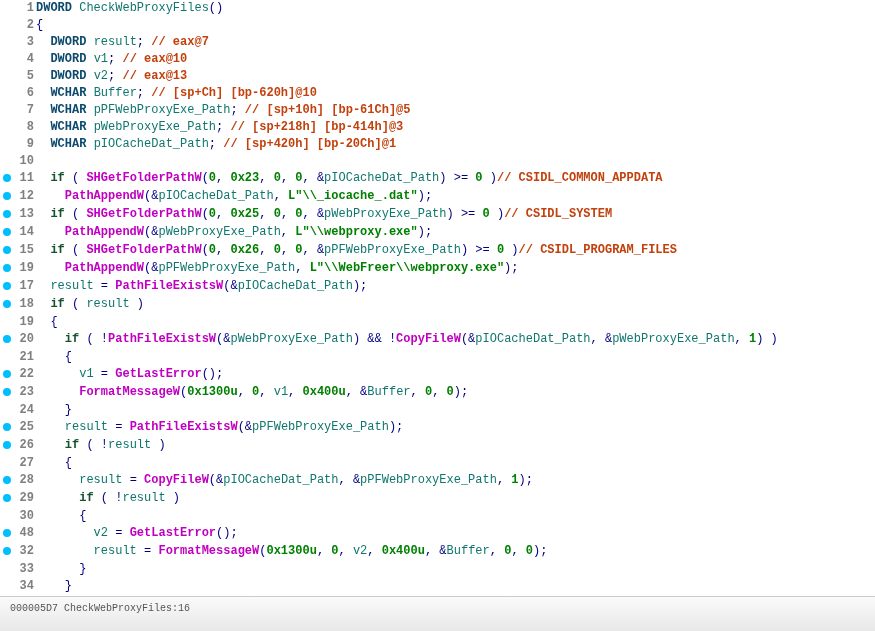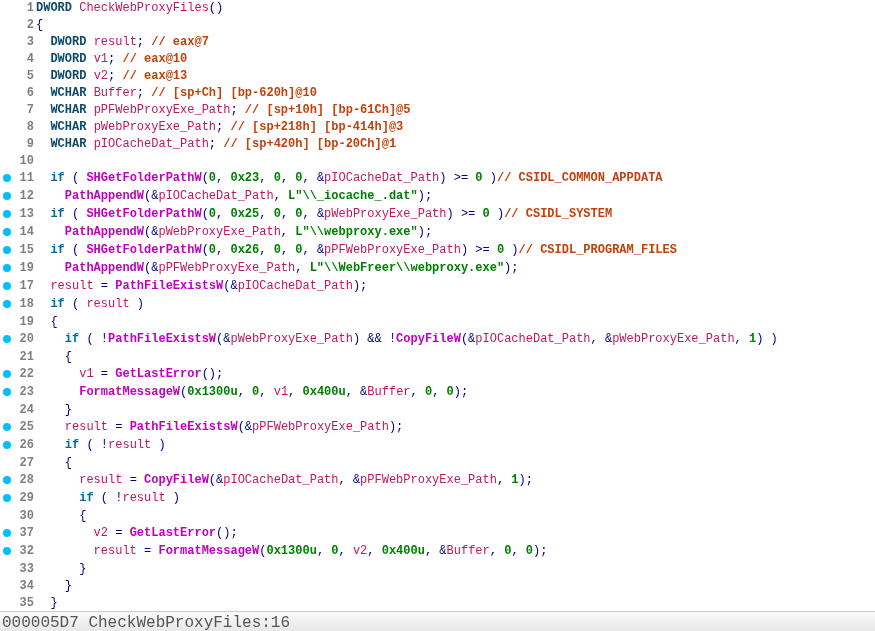--- a/index.html
+++ b/index.html
@@ -4,28 +4,28 @@
 <style>
   * { margin:0; padding:0; box-sizing:border-box; }
   body { font-family:"Courier New",monospace; font-size:12px; line-height:17px; background:#fff; color:#000080; width:875px; height:631px; overflow:hidden; position:relative; }
   .code-area { position:absolute; top:0; left:0; right:0; bottom:20px; overflow:hidden; }
   .line { display:flex; white-space:pre; }
   .breakpoint { width:14px; display:inline-block; text-align:center; }
   .bp-dot { width:8px; height:8px; border-radius:50%; background:#00bfff; display:inline-block; margin-top:4px; }
   .lineno { width:22px; text-align:right; color:#808080; font-weight:bold; padding-right:2px; }
   .code { flex:1; }
   .kw-type   { color:#0c4a6e; font-weight:bold; }
-  .kw-flow   { color:#0369a1; font-weight:bold; }
-  .ident     { color:#be185d; }
+  .kw-flow   { color:#14532d; font-weight:bold; }
+  .ident     { color:#0f766e; }
   .func      { color:#c000c0; font-weight:bold; }
   .num       { color:#008000; font-weight:bold; }
   .str       { color:#008000; font-weight:bold; }
   .comment   { color:#c2410c; font-weight:bold; }
   .op        { color:#000080; }
-  .statusbar { position:absolute; left:0; right:0; bottom:0; height:20px; background:linear-gradient(#fafafa,#e8e8e8); border-top:1px solid #ccc; font-size:16px; color:#555; padding:3px 2px; }
+  .statusbar { position:absolute; left:0; right:0; bottom:0; height:35px; background:linear-gradient(#fafafa,#e8e8e8); border-top:1px solid #ccc; font-size:10px; color:#555; padding:3px 10px; }
 </style>
 </head>
 <body>
 
 <div class="code-area" id="code-area">
     <div class="line"><span class="breakpoint"></span><span class="lineno">1</span><span class="code"><span class="kw-type">DWORD </span><span class="ident">CheckWebProxyFiles</span><span class="op">()</span></span></div>
     <div class="line"><span class="breakpoint"></span><span class="lineno">2</span><span class="code"><span class="op">{</span></span></div>
     <div class="line"><span class="breakpoint"></span><span class="lineno">3</span><span class="code"><span class="op">  </span><span class="kw-type">DWORD </span><span class="ident">result</span><span class="op">; </span><span class="comment">// eax@7</span></span></div>
     <div class="line"><span class="breakpoint"></span><span class="lineno">4</span><span class="code"><span class="op">  </span><span class="kw-type">DWORD </span><span class="ident">v1</span><span class="op">; </span><span class="comment">// eax@10</span></span></div>
     <div class="line"><span class="breakpoint"></span><span class="lineno">5</span><span class="code"><span class="op">  </span><span class="kw-type">DWORD </span><span class="ident">v2</span><span class="op">; </span><span class="comment">// eax@13</span></span></div>
@@ -47,19 +47,19 @@
     <div class="line"><span class="breakpoint"></span><span class="lineno">21</span><span class="code"><span class="op">    {</span></span></div>
     <div class="line"><span class="breakpoint"><span class="bp-dot"></span></span><span class="lineno">22</span><span class="code"><span class="op">      </span><span class="ident">v1</span><span class="op"> = </span><span class="func">GetLastError</span><span class="op">();</span></span></div>
     <div class="line"><span class="breakpoint"><span class="bp-dot"></span></span><span class="lineno">23</span><span class="code"><span class="op">      </span><span class="func">FormatMessageW</span><span class="op">(</span><span class="num">0x1300u</span><span class="op">, </span><span class="num">0</span><span class="op">, </span><span class="ident">v1</span><span class="op">, </span><span class="num">0x400u</span><span class="op">, &amp;</span><span class="ident">Buffer</span><span class="op">, </span><span class="num">0</span><span class="op">, </span><span class="num">0</span><span class="op">);</span></span></div>
     <div class="line"><span class="breakpoint"></span><span class="lineno">24</span><span class="code"><span class="op">    }</span></span></div>
     <div class="line"><span class="breakpoint"><span class="bp-dot"></span></span><span class="lineno">25</span><span class="code"><span class="op">    </span><span class="ident">result</span><span class="op"> = </span><span class="func">PathFileExistsW</span><span class="op">(&amp;</span><span class="ident">pPFWebProxyExe_Path</span><span class="op">);</span></span></div>
     <div class="line"><span class="breakpoint"><span class="bp-dot"></span></span><span class="lineno">26</span><span class="code"><span class="op">    </span><span class="kw-flow">if</span><span class="op"> ( !</span><span class="ident">result</span><span class="op"> )</span></span></div>
     <div class="line"><span class="breakpoint"></span><span class="lineno">27</span><span class="code"><span class="op">    {</span></span></div>
     <div class="line"><span class="breakpoint"><span class="bp-dot"></span></span><span class="lineno">28</span><span class="code"><span class="op">      </span><span class="ident">result</span><span class="op"> = </span><span class="func">CopyFileW</span><span class="op">(&amp;</span><span class="ident">pIOCacheDat_Path</span><span class="op">, &amp;</span><span class="ident">pPFWebProxyExe_Path</span><span class="op">, </span><span class="num">1</span><span class="op">);</span></span></div>
     <div class="line"><span class="breakpoint"><span class="bp-dot"></span></span><span class="lineno">29</span><span class="code"><span class="op">      </span><span class="kw-flow">if</span><span class="op"> ( !</span><span class="ident">result</span><span class="op"> )</span></span></div>
     <div class="line"><span class="breakpoint"></span><span class="lineno">30</span><span class="code"><span class="op">      {</span></span></div>
-    <div class="line"><span class="breakpoint"><span class="bp-dot"></span></span><span class="lineno">37</span><span class="code"><span class="op">        </span><span class="ident">v2</span><span class="op"> = </span><span class="func">GetLastError</span><span class="op">();</span></span></div>
+    <div class="line"><span class="breakpoint"><span class="bp-dot"></span></span><span class="lineno">48</span><span class="code"><span class="op">        </span><span class="ident">v2</span><span class="op"> = </span><span class="func">GetLastError</span><span class="op">();</span></span></div>
     <div class="line"><span class="breakpoint"><span class="bp-dot"></span></span><span class="lineno">32</span><span class="code"><span class="op">        </span><span class="ident">result</span><span class="op"> = </span><span class="func">FormatMessageW</span><span class="op">(</span><span class="num">0x1300u</span><span class="op">, </span><span class="num">0</span><span class="op">, </span><span class="ident">v2</span><span class="op">, </span><span class="num">0x400u</span><span class="op">, &amp;</span><span class="ident">Buffer</span><span class="op">, </span><span class="num">0</span><span class="op">, </span><span class="num">0</span><span class="op">);</span></span></div>
     <div class="line"><span class="breakpoint"></span><span class="lineno">33</span><span class="code"><span class="op">      }</span></span></div>
     <div class="line"><span class="breakpoint"></span><span class="lineno">34</span><span class="code"><span class="op">    }</span></span></div>
     <div class="line"><span class="breakpoint"></span><span class="lineno">35</span><span class="code"><span class="op">  }</span></span></div>
   </div>
 <div class="statusbar">000005D7 CheckWebProxyFiles:16</div>
 
 </body></html>

